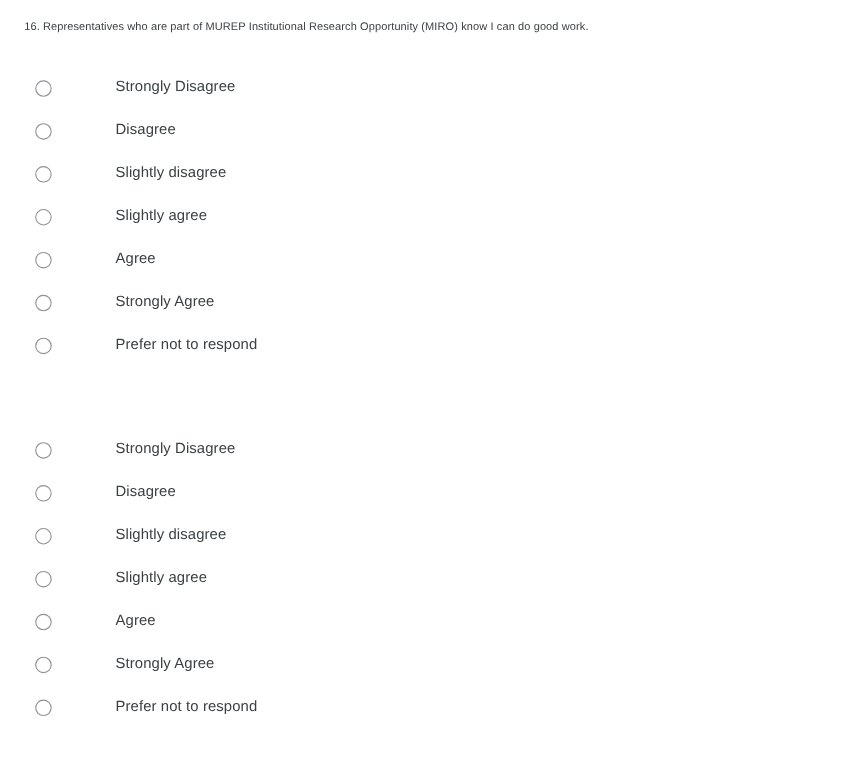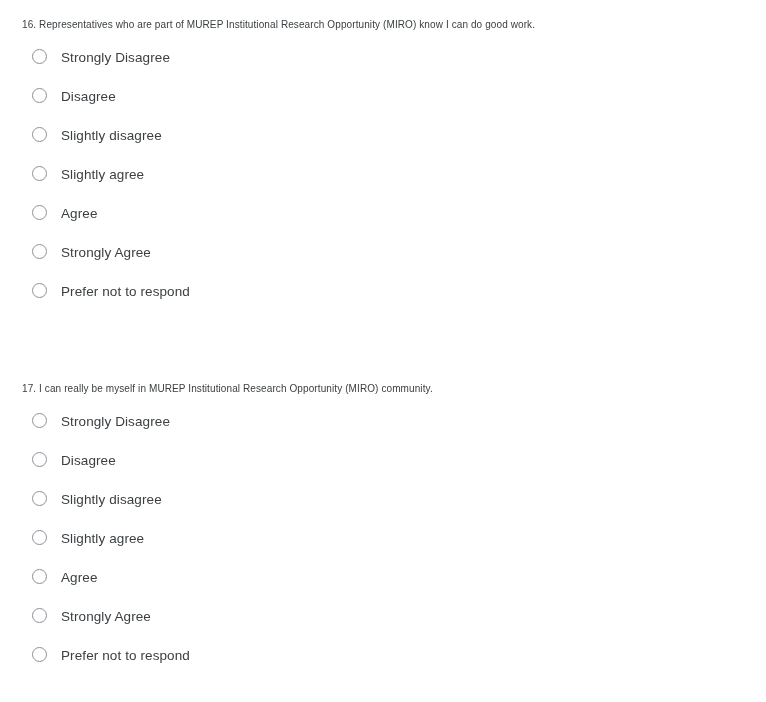--- a/index.html
+++ b/index.html
@@ -30,23 +30,24 @@
     margin: 0 0 14px 0;
     max-width: 700px;
   }
   .options {
     margin: 0;
     padding: 0;
     list-style: none;
   }
   .option-row {
     display: flex;
-    align-items: flex-start;
+    align-items: flex-end;
     height: 39px;
     padding-left: 10px;
+    gap: 44px;
   }
   .radio {
     width: 15px;
     height: 15px;
     min-width: 15px;
     border: 1.6px solid #8e9196;
     border-radius: 50%;
     box-sizing: border-box;
     background: #ffffff;
   }
@@ -96,21 +97,20 @@
       <li class="option-row">
         <span class="radio"></span>
         <span class="option-label">Prefer not to respond</span>
       </li>
     </ul>
   </div>
 
   <div class="q1-gap"></div>
 
   <div class="question-block">
-    <p class="question-title">17. I can really be myself in MUREP Institutional Research Opportunity (MIRO) community.</p>
     <ul class="options">
       <li class="option-row">
         <span class="radio"></span>
         <span class="option-label">Strongly Disagree</span>
       </li>
       <li class="option-row">
         <span class="radio"></span>
         <span class="option-label">Disagree</span>
       </li>
       <li class="option-row">

